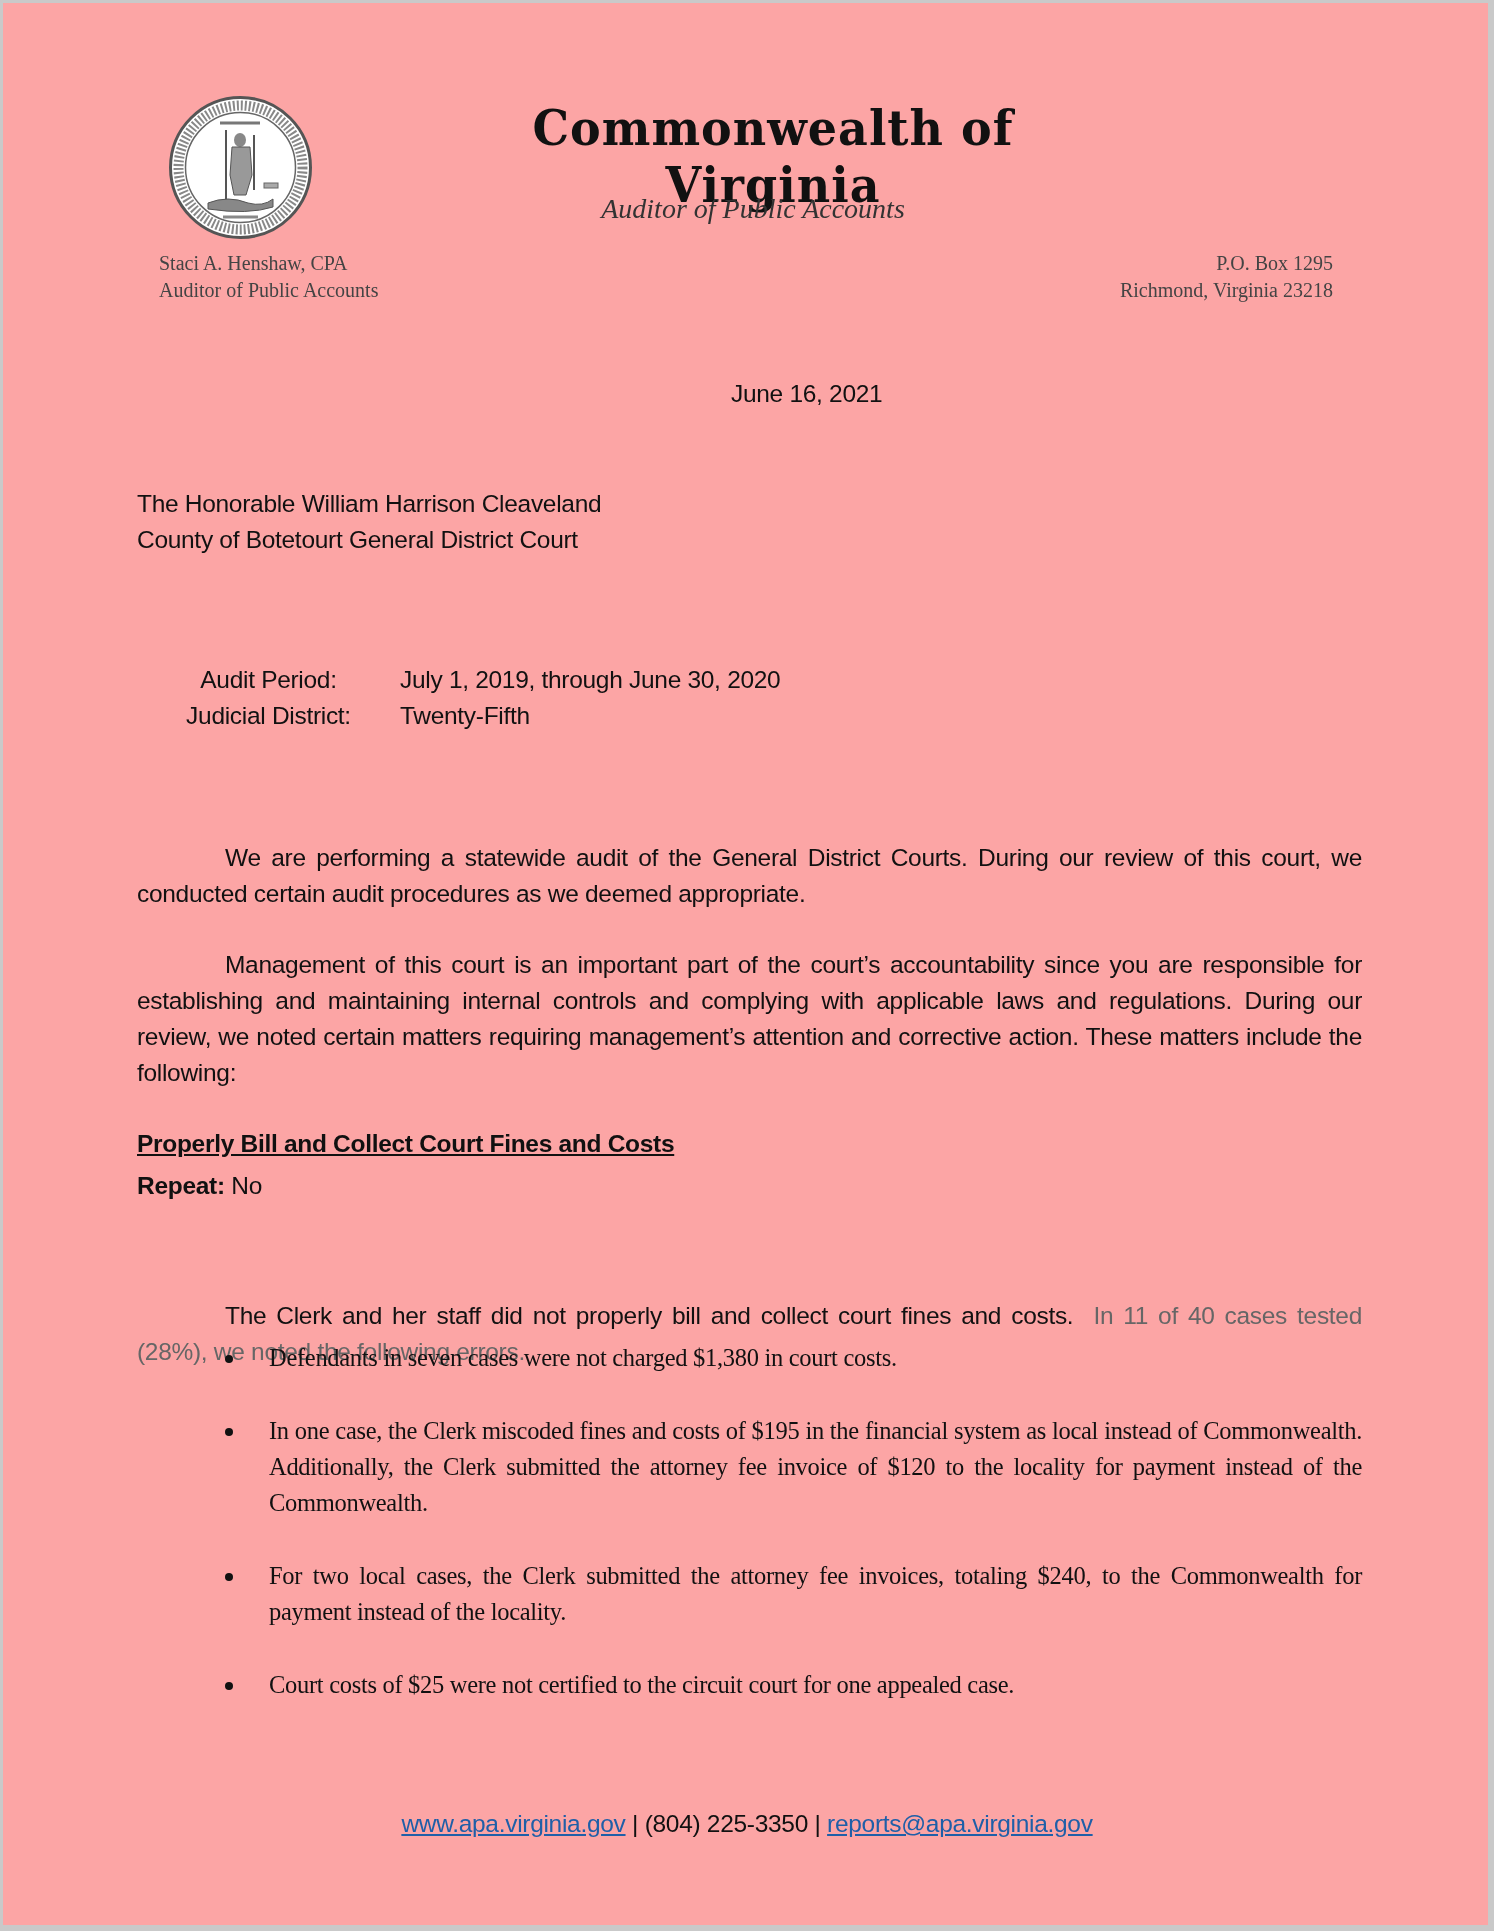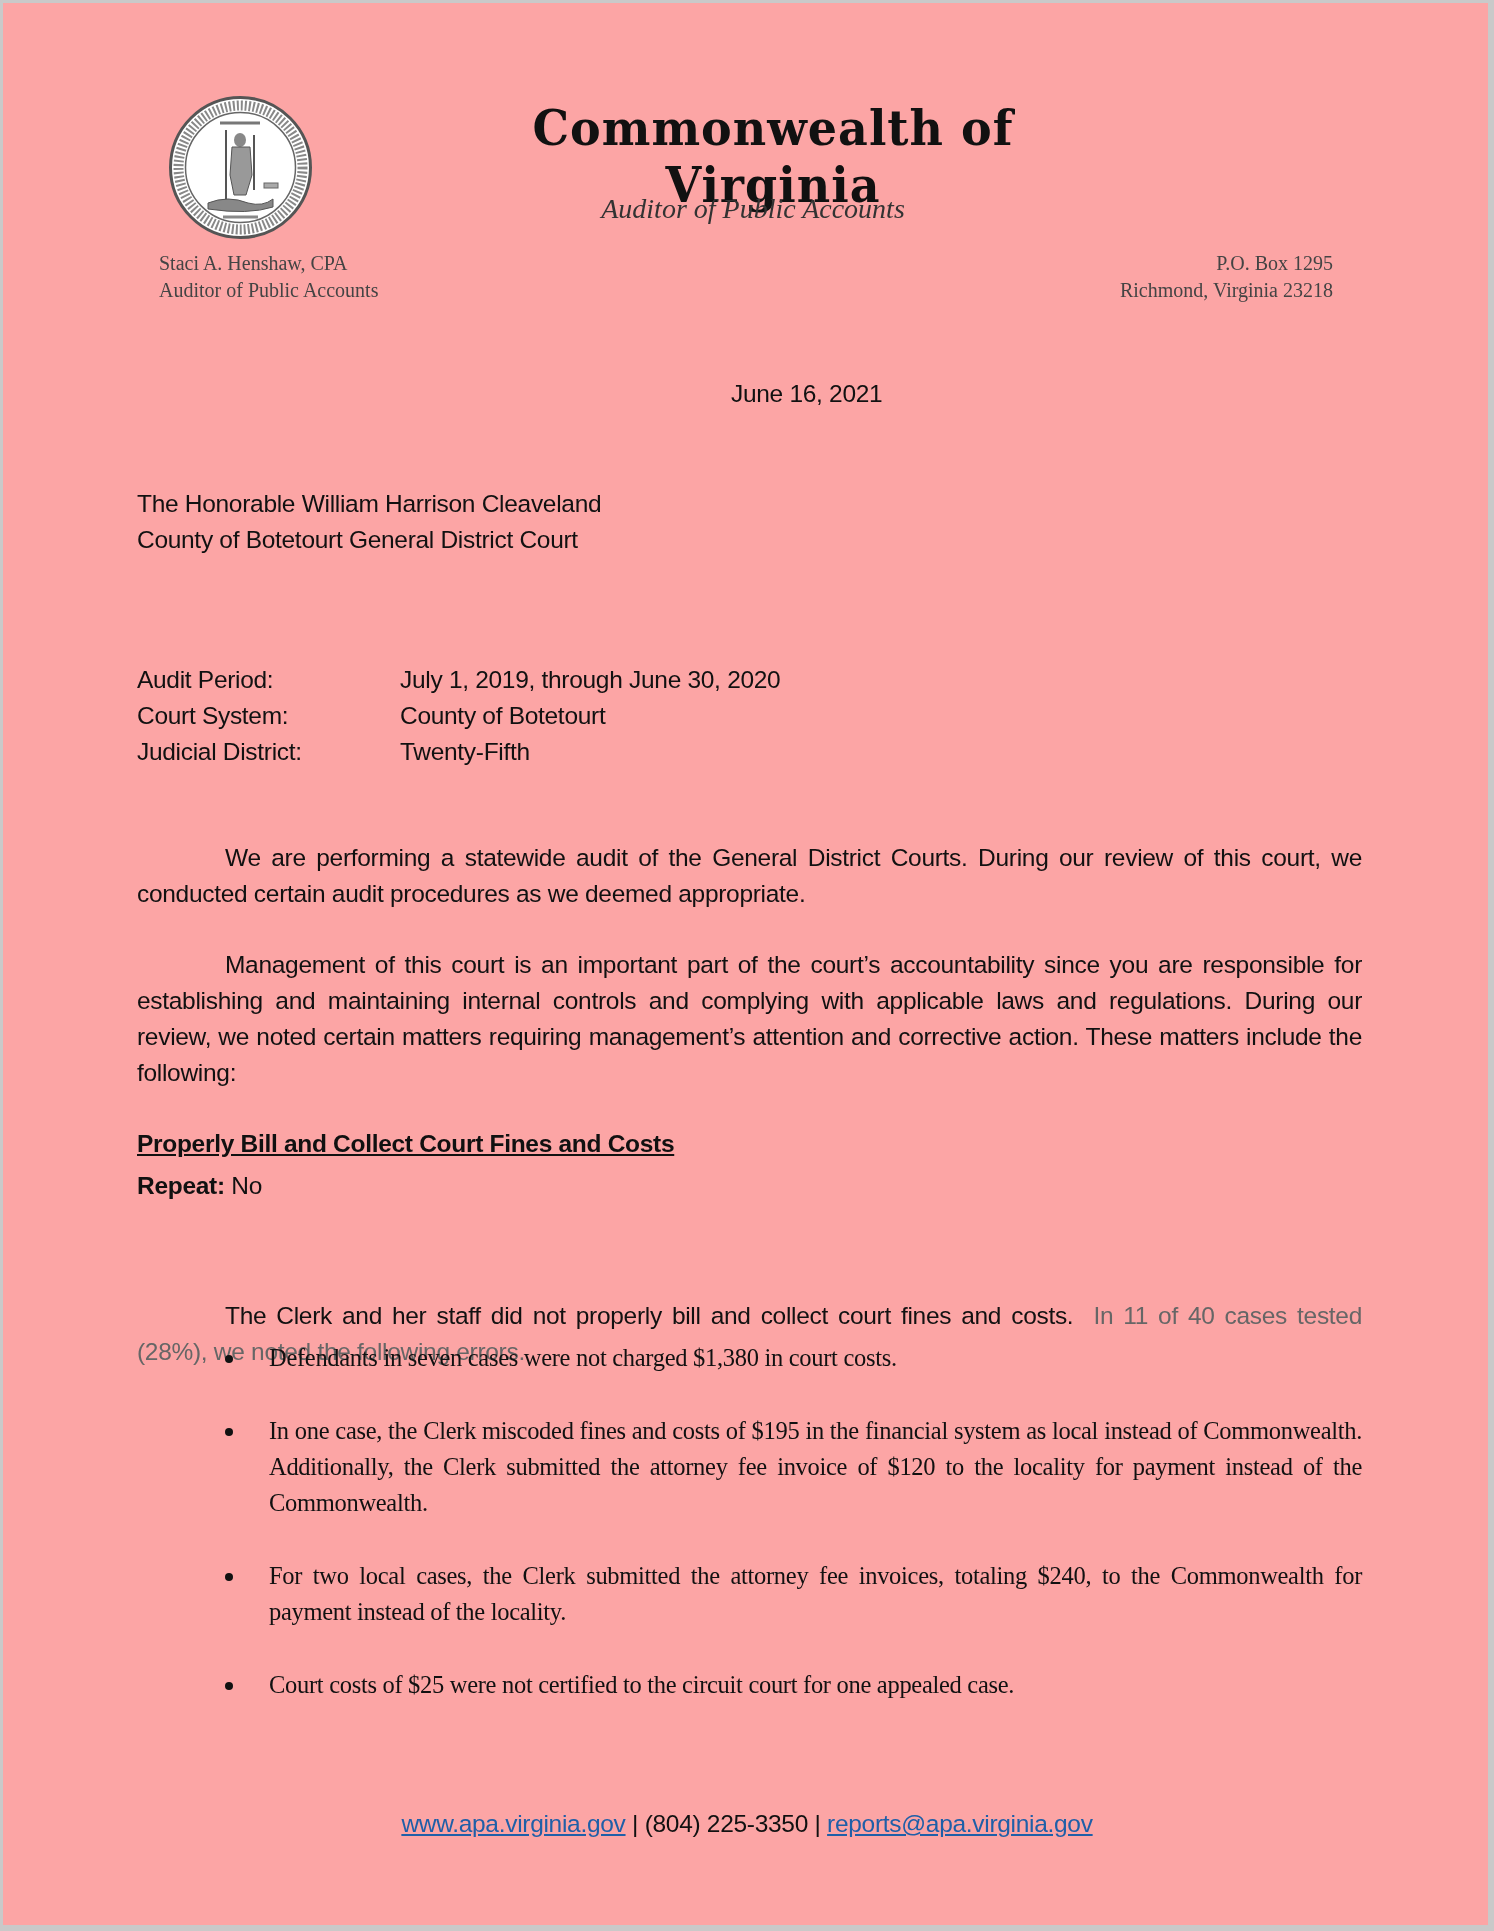--- a/index.html
+++ b/index.html
@@ -61,21 +61,21 @@
   }
   .addressee {
     position: absolute; left: 134px; top: 483px;
     line-height: 36px;
   }
   .info-table {
     position: absolute; left: 134px; top: 659px;
     line-height: 36px;
   }
   .info-row { display: flex; }
-  .info-label { width: 263px; }
+  .info-label { width: 263px; text-align: center; }
   .para {
     position: absolute; left: 134px; width: 1225px;
     line-height: 36px;
     text-align: justify;
     text-indent: 88px;
     margin: 0;
   }
   .p1 { top: 837px; }
   .p2 { top: 944px; }
   .finding-title {
@@ -158,24 +158,20 @@
     <div>The Honorable William Harrison Cleaveland</div>
     <div>County of Botetourt General District Court</div>
   </div>
 
   <div class="body-text info-table">
     <div class="info-row">
       <span class="info-label">Audit Period:</span>
       <span>July 1, 2019, through June 30, 2020</span>
     </div>
     <div class="info-row">
-      <span class="info-label">Court System:</span>
-      <span>County of Botetourt</span>
-    </div>
-    <div class="info-row">
       <span class="info-label">Judicial District:</span>
       <span>Twenty-Fifth</span>
     </div>
   </div>
 
   <p class="body-text para p1">We are performing a statewide audit of the General District Courts.  During our review of this court, we conducted certain audit procedures as we deemed appropriate.</p>
   <p class="body-text para p2">Management of this court is an important part of the court’s accountability since you are responsible for establishing and maintaining internal controls and complying with applicable laws and regulations.  During our review, we noted certain matters requiring management’s attention and corrective action.  These matters include the following:</p>
 
   <div class="body-text finding-title">Properly Bill and Collect Court Fines and Costs</div>
   <div class="body-text repeat-line">

